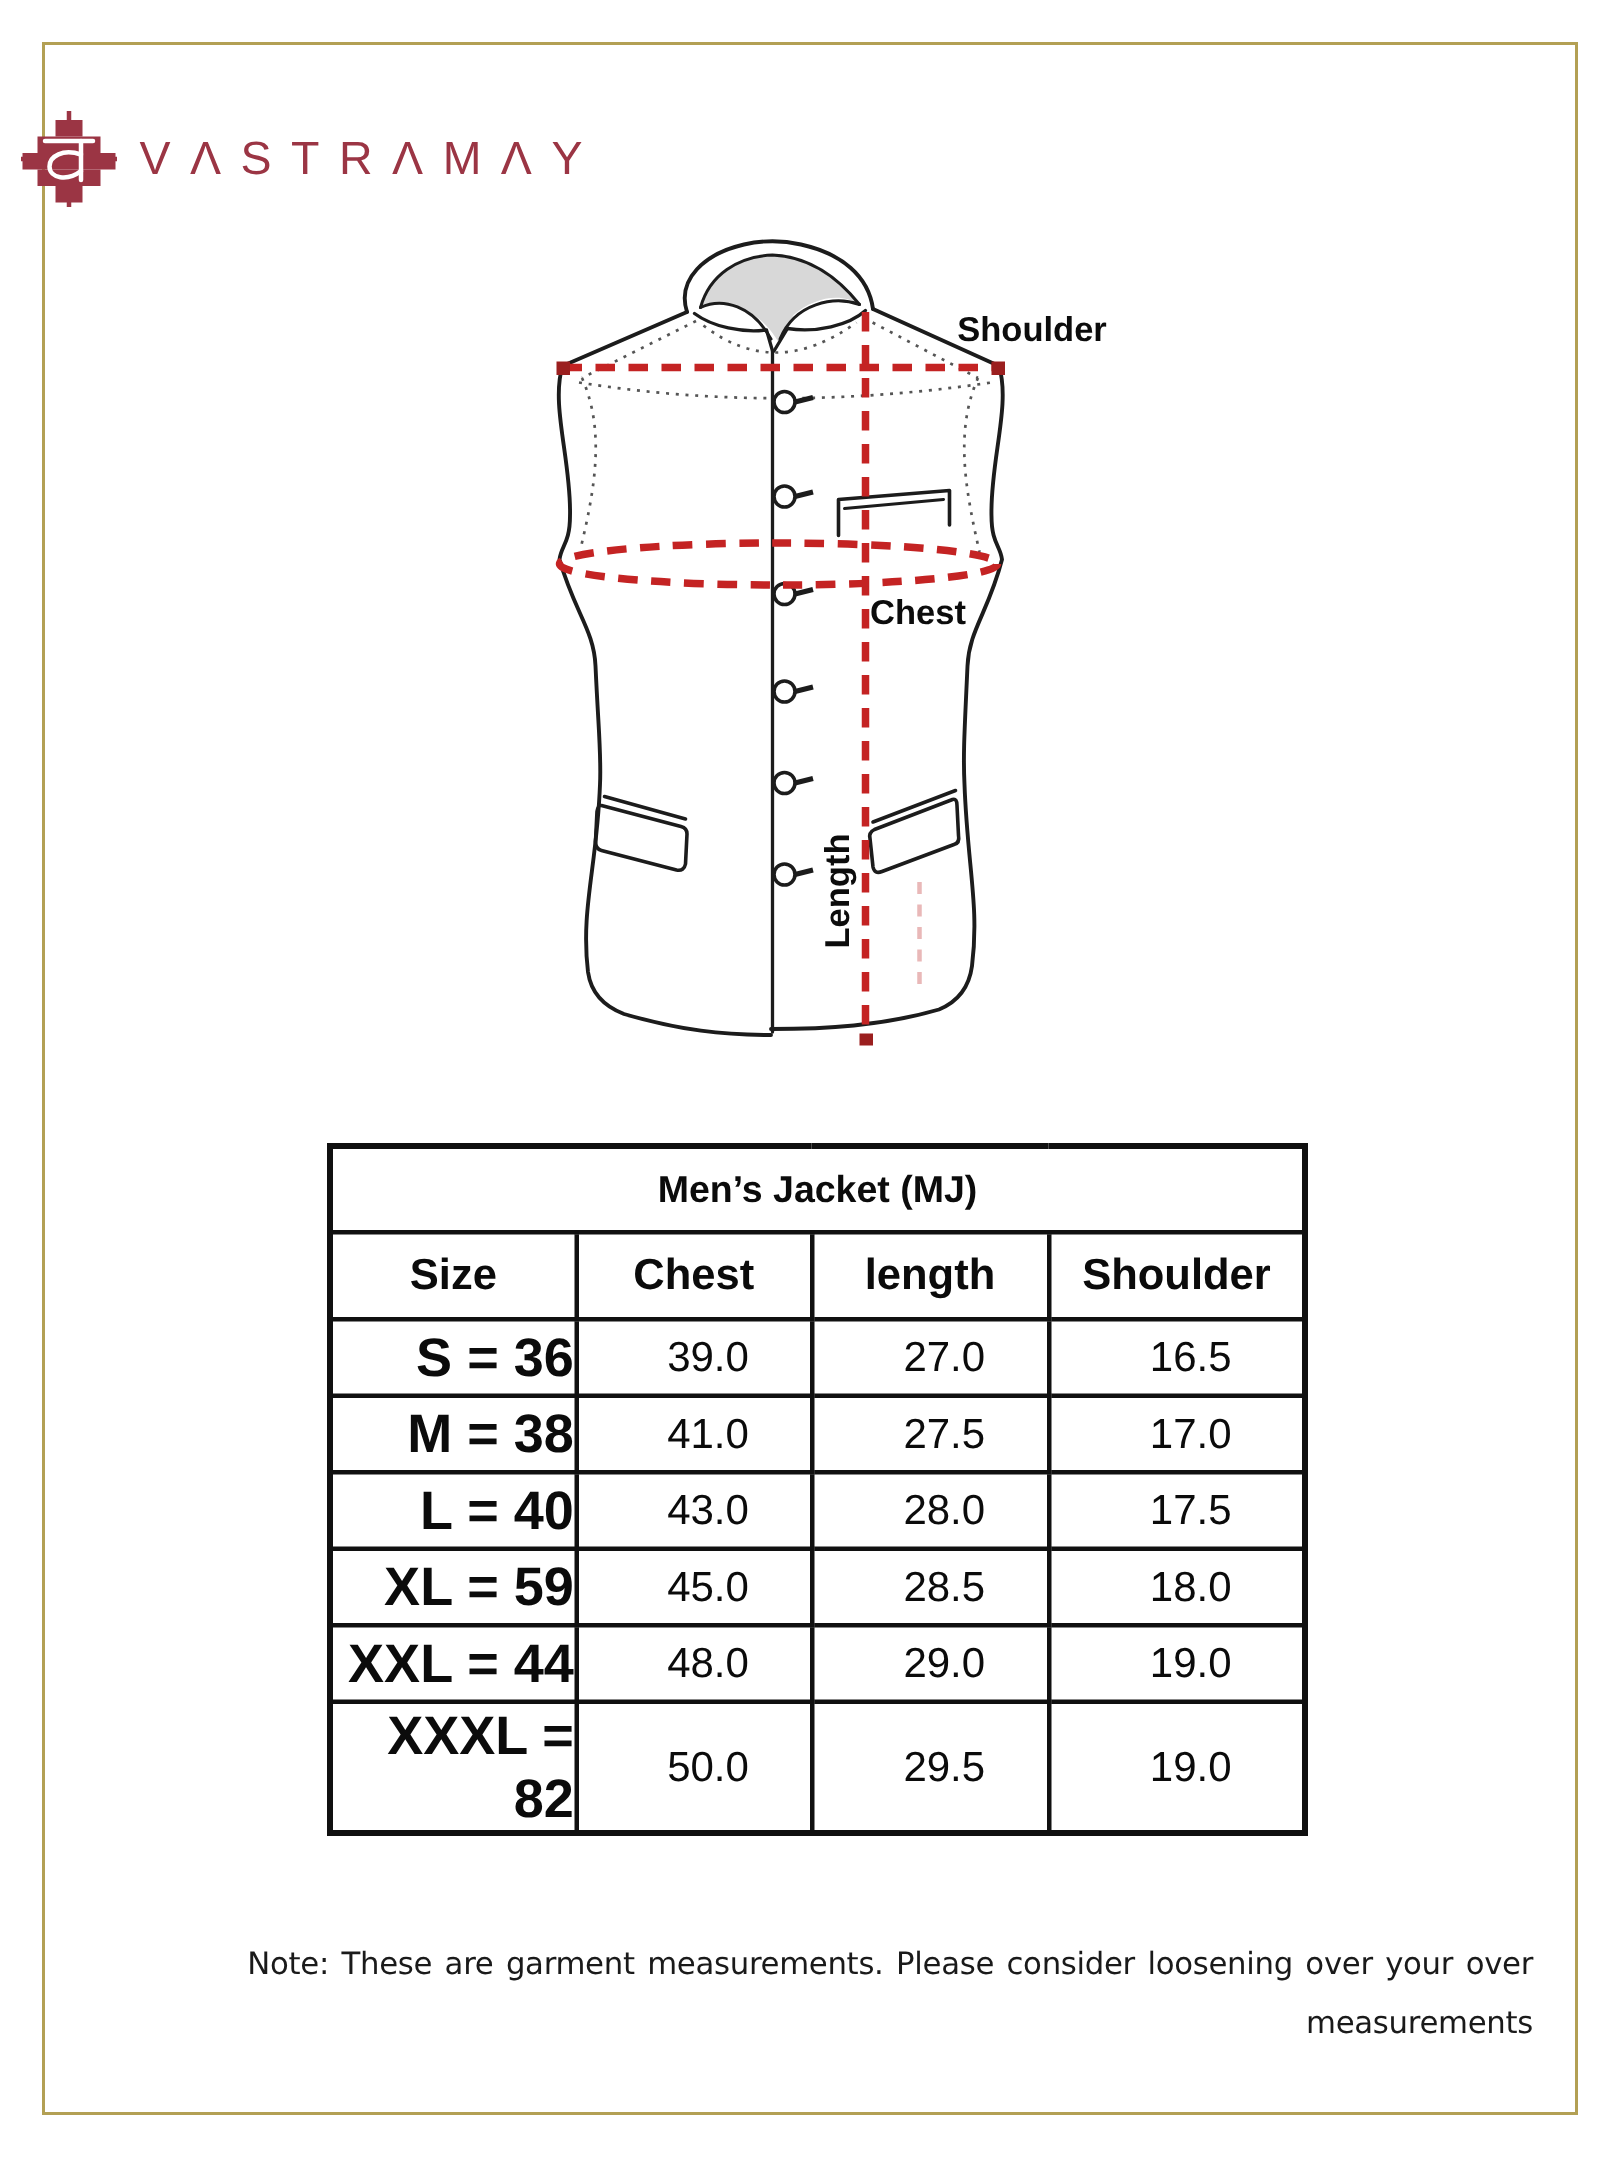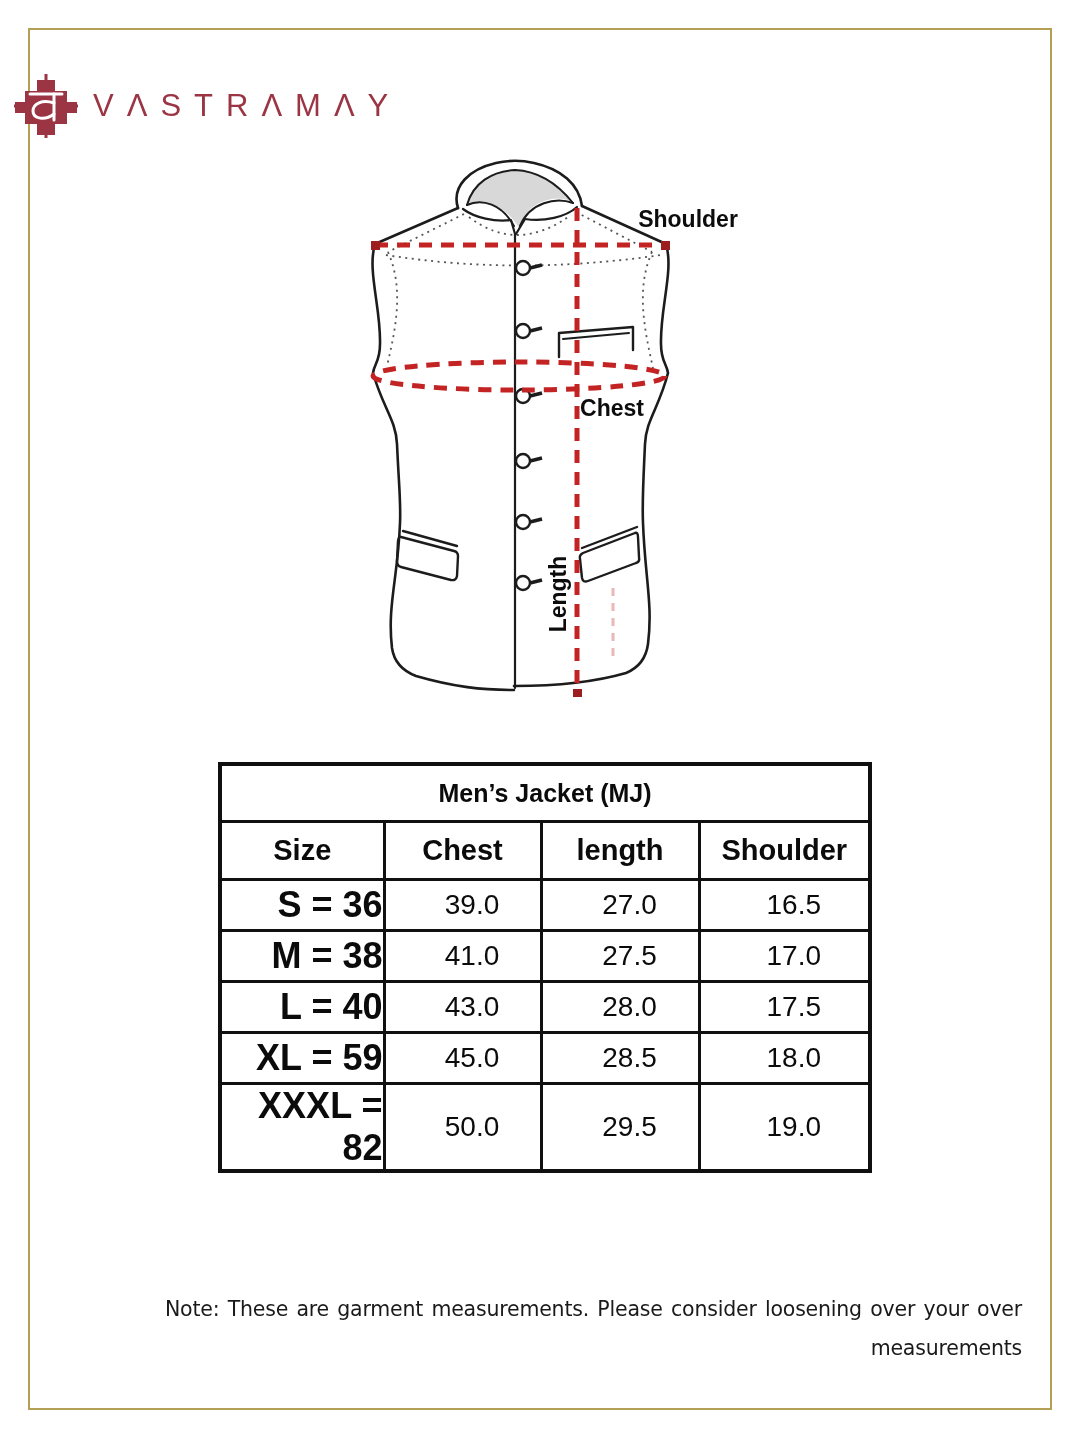--- a/index.html
+++ b/index.html
@@ -175,20 +175,26 @@
       <td>28.0</td>
       <td>17.5</td>
     </tr>
     <tr class="t-row">
       <td class="c-size">XL = 59</td>
       <td>45.0</td>
       <td>28.5</td>
       <td>18.0</td>
     </tr>
     <tr class="t-row">
+      <td class="c-size">XXL = 44</td>
+      <td>48.0</td>
+      <td>29.0</td>
+      <td>19.0</td>
+    </tr>
+    <tr class="t-row">
       <td class="c-size">XXXL = 82</td>
       <td>50.0</td>
       <td>29.5</td>
       <td>19.0</td>
     </tr>
   </tbody>
 </table>
 
 <div class="note">
   <div>Note: These are garment measurements. Please consider loosening over your over measurements</div>

